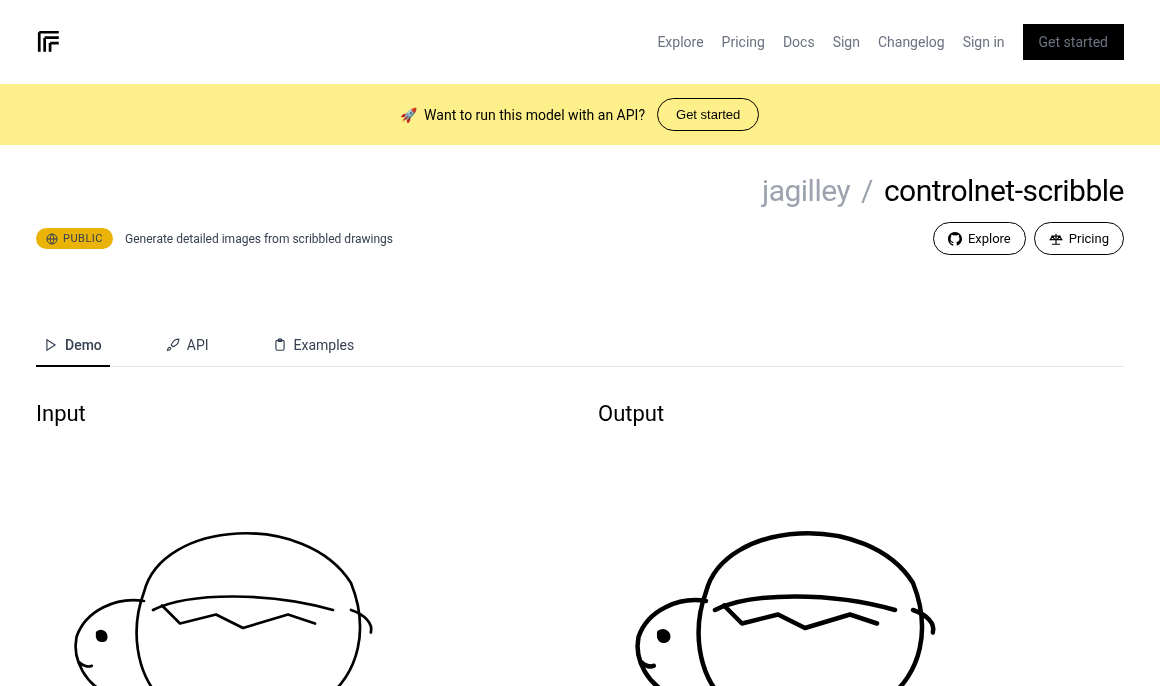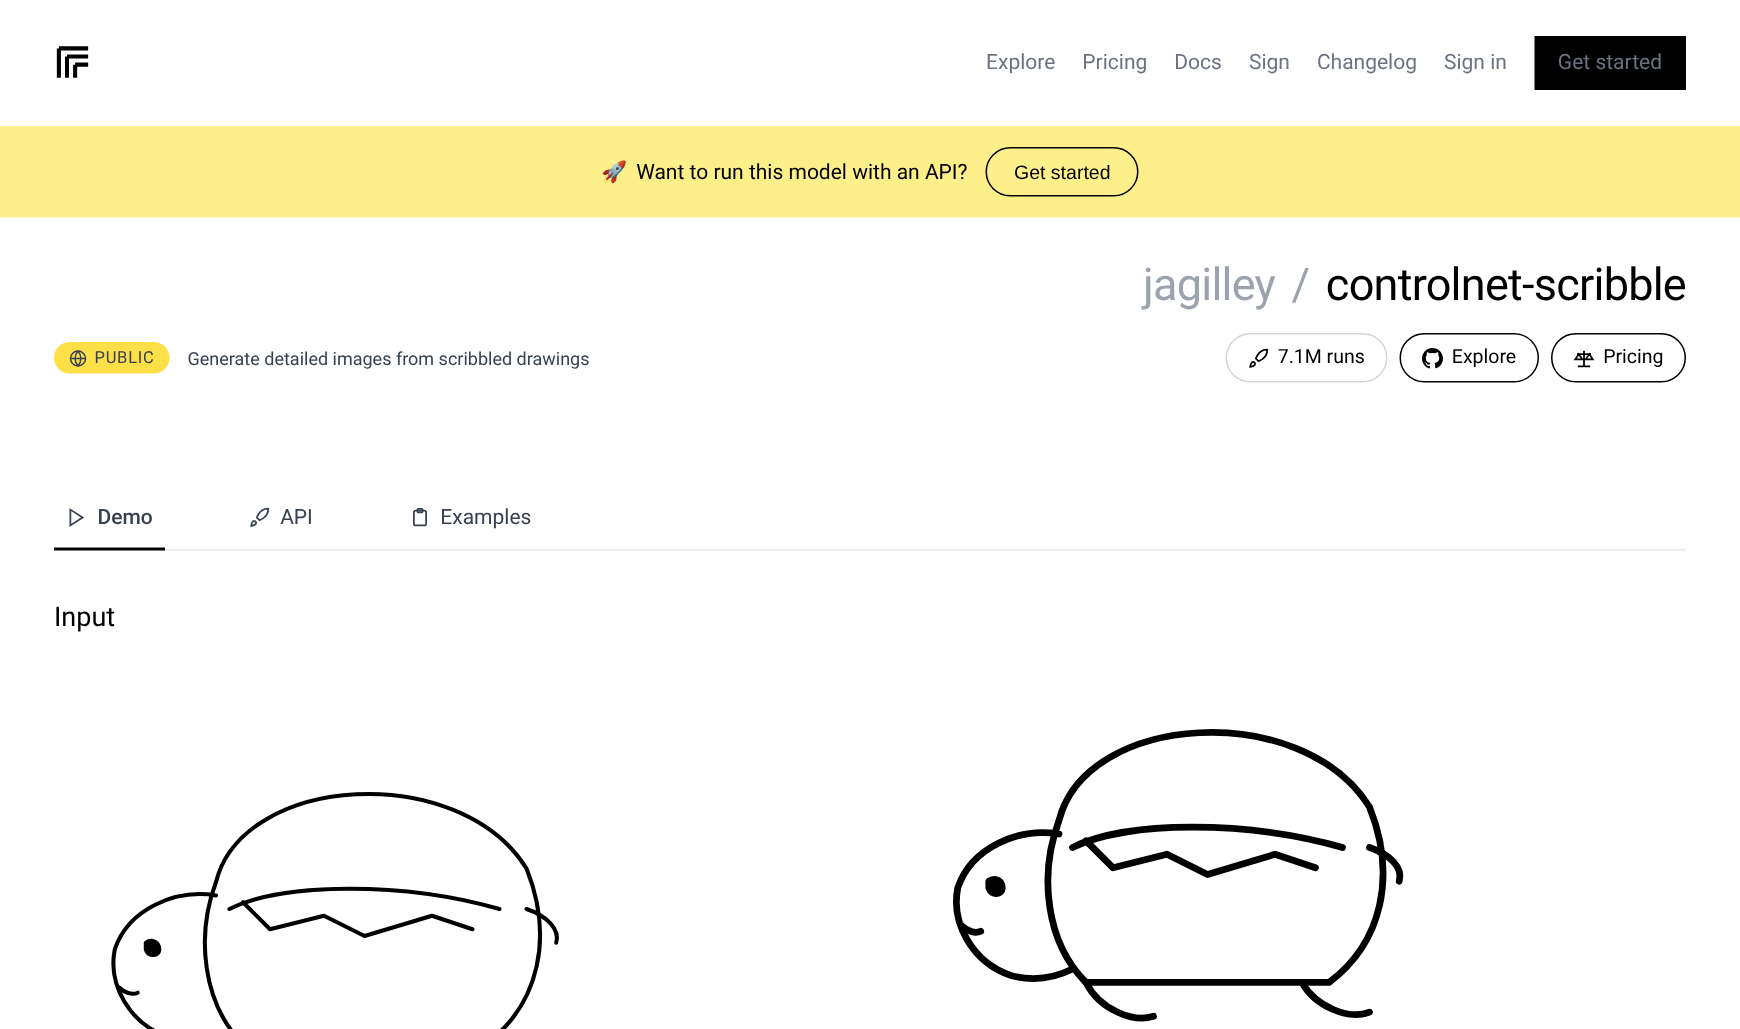--- a/index.html
+++ b/index.html
@@ -25,39 +25,39 @@
     
     .title-row { margin-top: 8px; margin-bottom: 14px; text-align: right; }
     .title { font-size: 30px; font-weight: 400; letter-spacing: -0.5px; }
     .title .owner { color: #9ca3af; }
     .title .slash { color: #9ca3af; margin: 0 4px; }
     .title .name { color: #000; }
     
     
     .meta-row { display: flex; align-items: center; justify-content: space-between; margin-bottom: 34px; }
     .meta-left { display: flex; align-items: center; gap: 12px; }
-    .badge-public { display: inline-flex; align-items: center; gap: 5px; background: #fde047; border-radius: 999px; padding: 4px 10px; font-size: 11px; letter-spacing: 0.5px; color: #374151; }
+    .badge-public { display: inline-flex; align-items: center; gap: 5px; background: #eab308; border-radius: 999px; padding: 4px 10px; font-size: 11px; letter-spacing: 0.5px; color: #374151; }
     .badge-public svg { width: 12px; height: 12px; }
     .description { font-size: 12px; color: #374151; }
     .meta-right { display: flex; align-items: center; gap: 8px; }
     .pill { display: inline-flex; align-items: center; gap: 6px; border: 1px solid #d1d5db; border-radius: 999px; padding: 8px 14px; font-size: 13px; cursor: pointer; background: #fff; text-decoration: none; color: #000; }
     .pill.dark-border { border-color: #000; }
     .pill svg { width: 14px; height: 14px; }
     
     
     .tabs { display: flex; gap: 48px; border-bottom: 1px solid #e5e7eb; }
     .tab { display: inline-flex; align-items: center; gap: 7px; padding: 0 8px 12px; font-size: 14px; color: #374151; cursor: pointer; border-bottom: 2px solid transparent; margin-bottom: -1px; margin-top: 48px; }
     .tab.active { border-bottom-color: #000; font-weight: 500; }
     .tab svg { width: 14px; height: 14px; }
     .version-hash { color: #9ca3af; font-family: ui-monospace, monospace; font-size: 13px; }
     
     
     .io { display: flex; gap: 36px; margin-top: 34px; }
     .io-col { flex: 1; }
-    .io-heading { font-size: 18px; font-weight: 400; margin-bottom: 20px; }
+    .io-heading { font-size: 22px; font-weight: 400; margin-bottom: 20px; }
     .image-box { width: 100%; height: 290px; display: flex; align-items: flex-end; justify-content: flex-start; overflow: hidden; }
     .turtle-svg { width: 360px; height: auto; }
     .turtle-svg.thick path { stroke-width: 5; }
   </style>
 </head>
 <body>
 
 <header class="header">
   <a class="logo">
     <svg viewBox="0 0 24 24" fill="none" stroke="#000" stroke-width="2.5">
@@ -98,26 +98,20 @@
       <span class="badge-public">
         <svg viewBox="0 0 24 24" fill="none" stroke="currentColor" stroke-width="2">
             <circle cx="12" cy="12" r="10"></circle>
             <path d="M2 12h20M12 2a15 15 0 0 1 0 20M12 2a15 15 0 0 0 0 20"></path>
           </svg>
         <span>PUBLIC</span>
       </span>
       <span class="description">Generate detailed images from scribbled drawings</span>
     </div>
     <div class="meta-right">
-      <span class="pill">
-        <svg viewBox="0 0 24 24" fill="none" stroke="currentColor" stroke-width="2">
-            <path d="M4.5 16.5c-1.5 1.26-2 5-2 5s3.74-.5 5-2c.71-.84.7-2.13-.09-2.91a2.18 2.18 0 0 0-2.91-.09zM12 15l-3-3a22 22 0 0 1 2-3.95A12.88 12.88 0 0 1 22 2c0 2.72-.78 7.5-6 11a22.35 22.35 0 0 1-4 2z"></path>
-          </svg>
-        <span>7.1M runs</span>
-      </span>
       <a class="pill dark-border">
         <svg viewBox="0 0 24 24" fill="currentColor">
             <path d="M12 0C5.37 0 0 5.37 0 12c0 5.3 3.438 9.8 8.207 11.387.6.11.82-.26.82-.577v-2.234c-3.338.726-4.042-1.61-4.042-1.61-.546-1.387-1.333-1.757-1.333-1.757-1.09-.745.083-.73.083-.73 1.205.085 1.84 1.237 1.84 1.237 1.07 1.835 2.807 1.305 3.492.998.108-.776.42-1.305.763-1.605-2.665-.303-5.467-1.332-5.467-5.93 0-1.31.468-2.38 1.236-3.22-.124-.303-.536-1.523.117-3.176 0 0 1.008-.322 3.3 1.23a11.5 11.5 0 0 1 6.003 0c2.29-1.552 3.297-1.23 3.297-1.23.655 1.653.243 2.873.12 3.176.77.84 1.235 1.91 1.235 3.22 0 4.61-2.807 5.624-5.48 5.92.43.372.814 1.103.814 2.222v3.293c0 .32.216.694.825.576C20.565 21.795 24 17.3 24 12 24 5.37 18.63 0 12 0z"></path>
           </svg>
         <span>Explore</span>
       </a>
       <a class="pill dark-border">
         <svg viewBox="0 0 24 24" fill="none" stroke="currentColor" stroke-width="2">
             <path d="M12 3v18M5 21h14M6 7l-4 6h8l-4-6zM18 7l-4 6h8l-4-6zM4 7h16"></path>
           </svg>
@@ -159,20 +153,21 @@
           <path d="M120 150 C 90 145, 55 160, 45 190 C 40 215, 55 245, 85 255 C 105 260, 120 255, 130 250"></path>
           <path d="M68 185 C 72 182, 78 184, 78 190 C 78 195, 70 196, 68 190 Z" fill="#000"></path>
           <path d="M48 218 C 52 222, 58 224, 62 222"></path>
           <path d="M140 260 C 150 280, 175 290, 190 285"></path>
           <path d="M300 260 C 310 278, 335 288, 350 282"></path>
           <path d="M350 160 C 365 165, 375 175, 372 185"></path>
         </svg>
       </div>
     </div>
     <div class="io-col">
+      <h2 class="io-heading">Output</h2>
       <div class="image-box">
         <svg class="turtle-svg thick" viewBox="0 0 400 300" fill="none" stroke="#000" stroke-width="5" stroke-linecap="round" stroke-linejoin="round">
           <path d="M120 140 C 140 60, 300 50, 350 130 C 370 180, 360 230, 320 260 L 140 260 C 110 230, 105 180, 120 140 Z"></path>
           <path d="M130 160 C 170 140, 260 140, 330 160"></path>
           <path d="M140 155 L 160 175 L 200 165 L 230 180 L 280 165 L 310 175"></path>
           <path d="M120 150 C 90 145, 55 160, 45 190 C 40 215, 55 245, 85 255 C 105 260, 120 255, 130 250"></path>
           <path d="M68 185 C 72 182, 78 184, 78 190 C 78 195, 70 196, 68 190 Z" fill="#000"></path>
           <path d="M48 218 C 52 222, 58 224, 62 222"></path>
           <path d="M140 260 C 150 280, 175 290, 190 285"></path>
           <path d="M300 260 C 310 278, 335 288, 350 282"></path>

